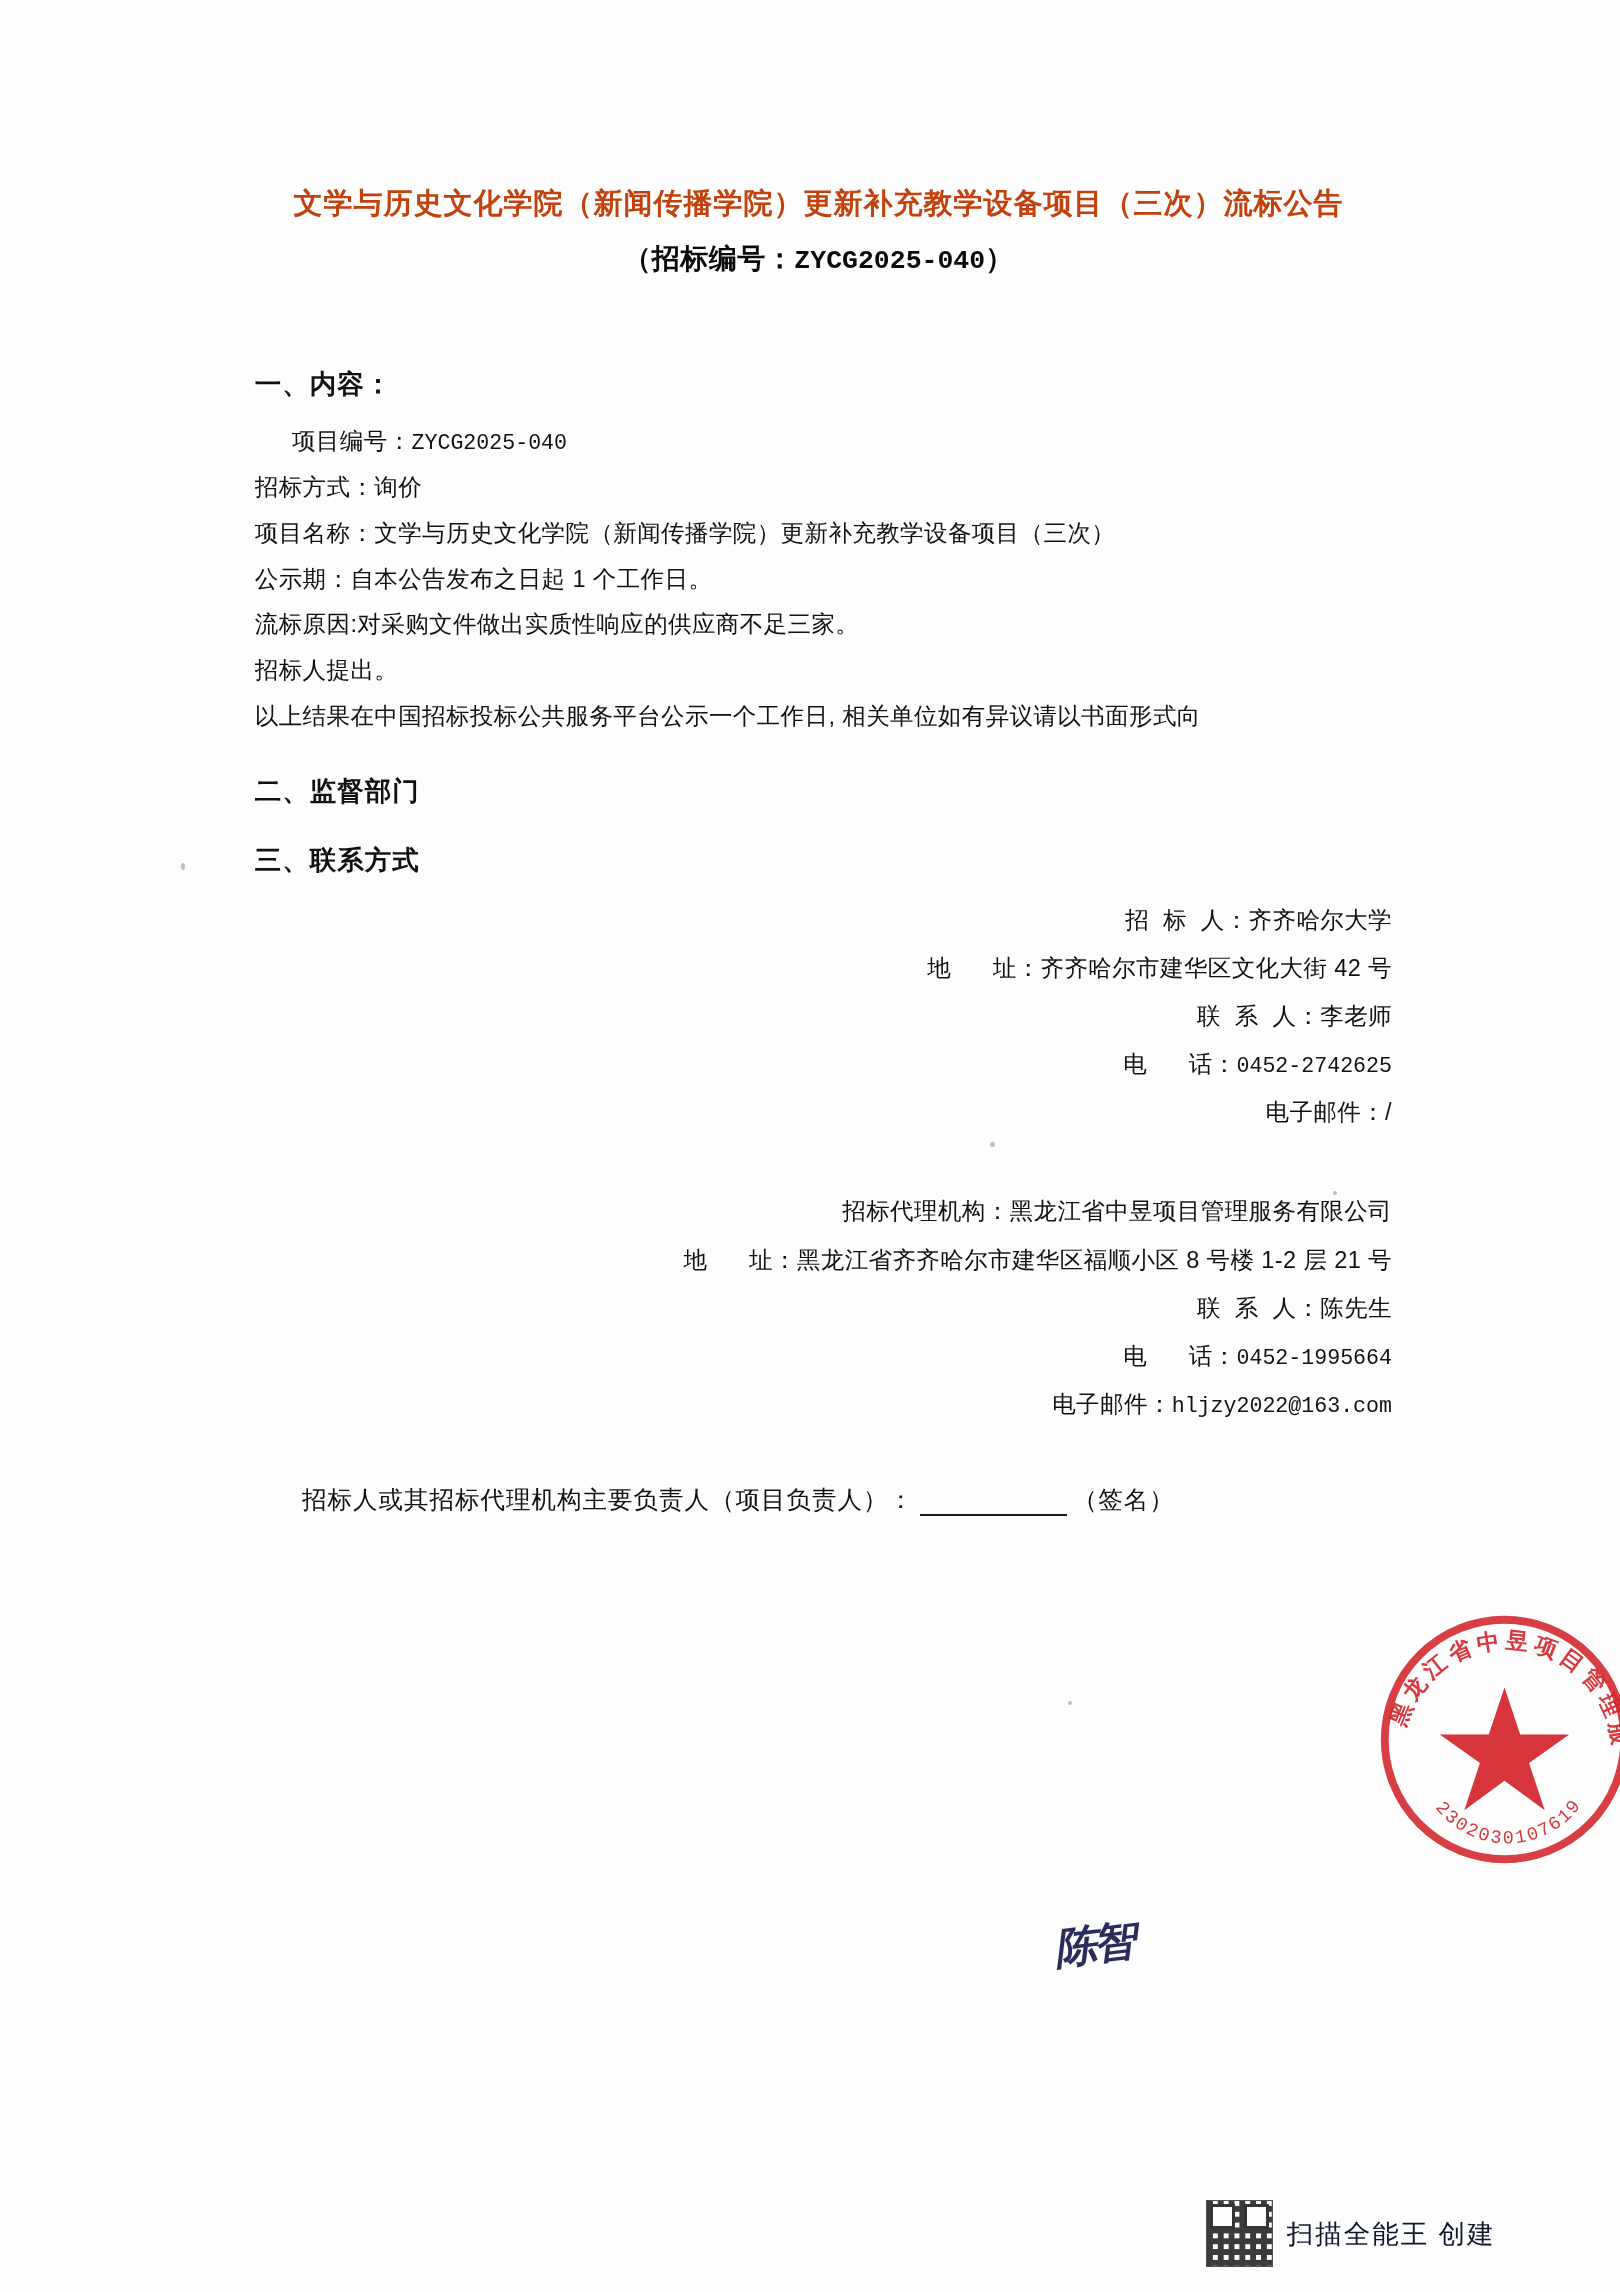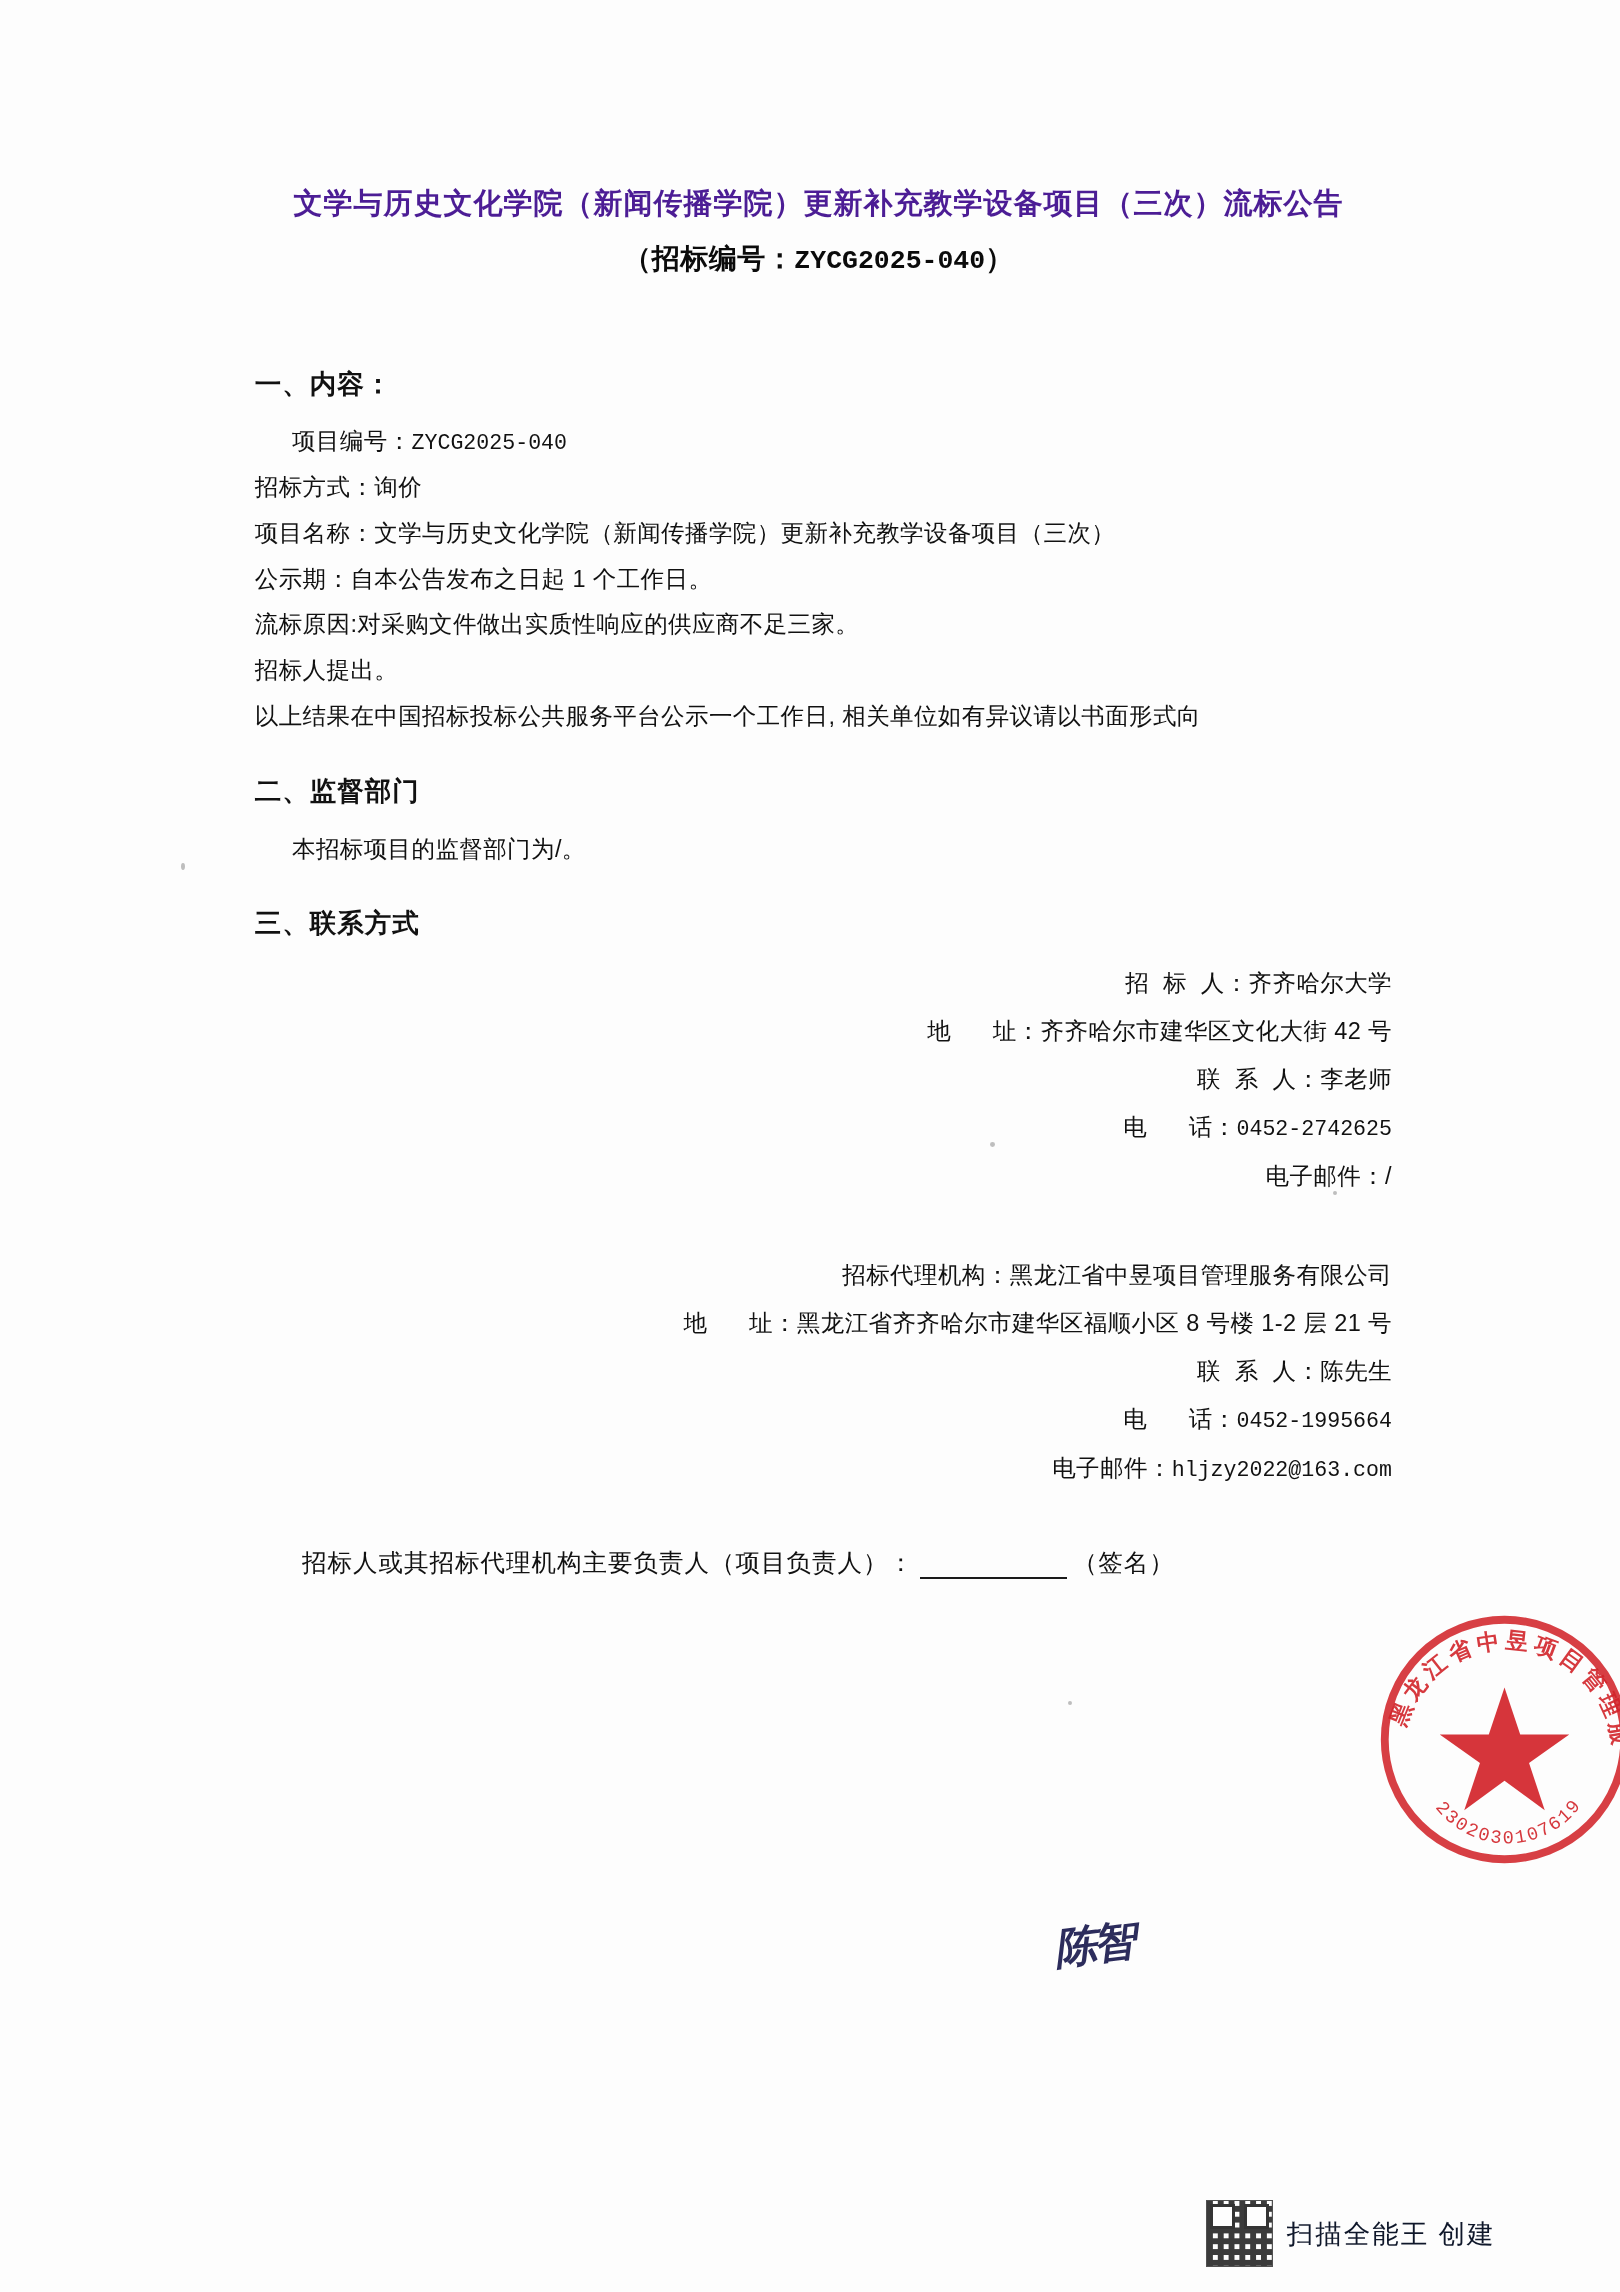--- a/index.html
+++ b/index.html
@@ -28,21 +28,21 @@
   }
   .title-block {
     text-align: center;
     margin-bottom: 88px;
   }
   .doc-title {
     font-size: 29px;
     font-weight: 700;
     letter-spacing: 1px;
     line-height: 1.55;
-    color: #4c1d95;
+    color: #c2410c;
   }
   .doc-subtitle {
     font-size: 28px;
     font-weight: 700;
     letter-spacing: 0.5px;
     margin-top: 13.7px;
     color: #0b0b0b;
     font-family: "Liberation Sans", sans-serif;
   }
   .doc-subtitle .code {
@@ -187,21 +187,20 @@
     <div class="para indent"><span>项目编号：</span><span class="mono">ZYCG2025-040</span></div>
 
     <div class="para">招标方式：询价</div>
     <div class="para">项目名称：文学与历史文化学院（新闻传播学院）更新补充教学设备项目（三次）</div>
     <div class="para">公示期：自本公告发布之日起 1 个工作日。</div>
     <div class="para">流标原因:对采购文件做出实质性响应的供应商不足三家。</div>
     <div class="para">招标人提出。</div>
     <div class="para">以上结果在中国招标投标公共服务平台公示一个工作日, 相关单位如有异议请以书面形式向</div>
 
     <div class="section-heading">二、监督部门</div>
-    <div class="para indent">本招标项目的监督部门为/。</div>
 
     <div class="section-heading">三、联系方式</div>
 
     <div class="contact-block">
       <div class="contact-row"><span class="lbl">招  标  人：</span><span>齐齐哈尔大学</span></div>
       <div class="contact-row"><span class="lbl">地      址：</span><span>齐齐哈尔市建华区文化大街 42 号</span></div>
       <div class="contact-row"><span class="lbl">联  系  人：</span><span>李老师</span></div>
       <div class="contact-row"><span class="lbl">电      话：</span><span class="mono">0452-2742625</span></div>
       <div class="contact-row"><span class="lbl">电子邮件：</span><span>/</span></div>
     </div>

